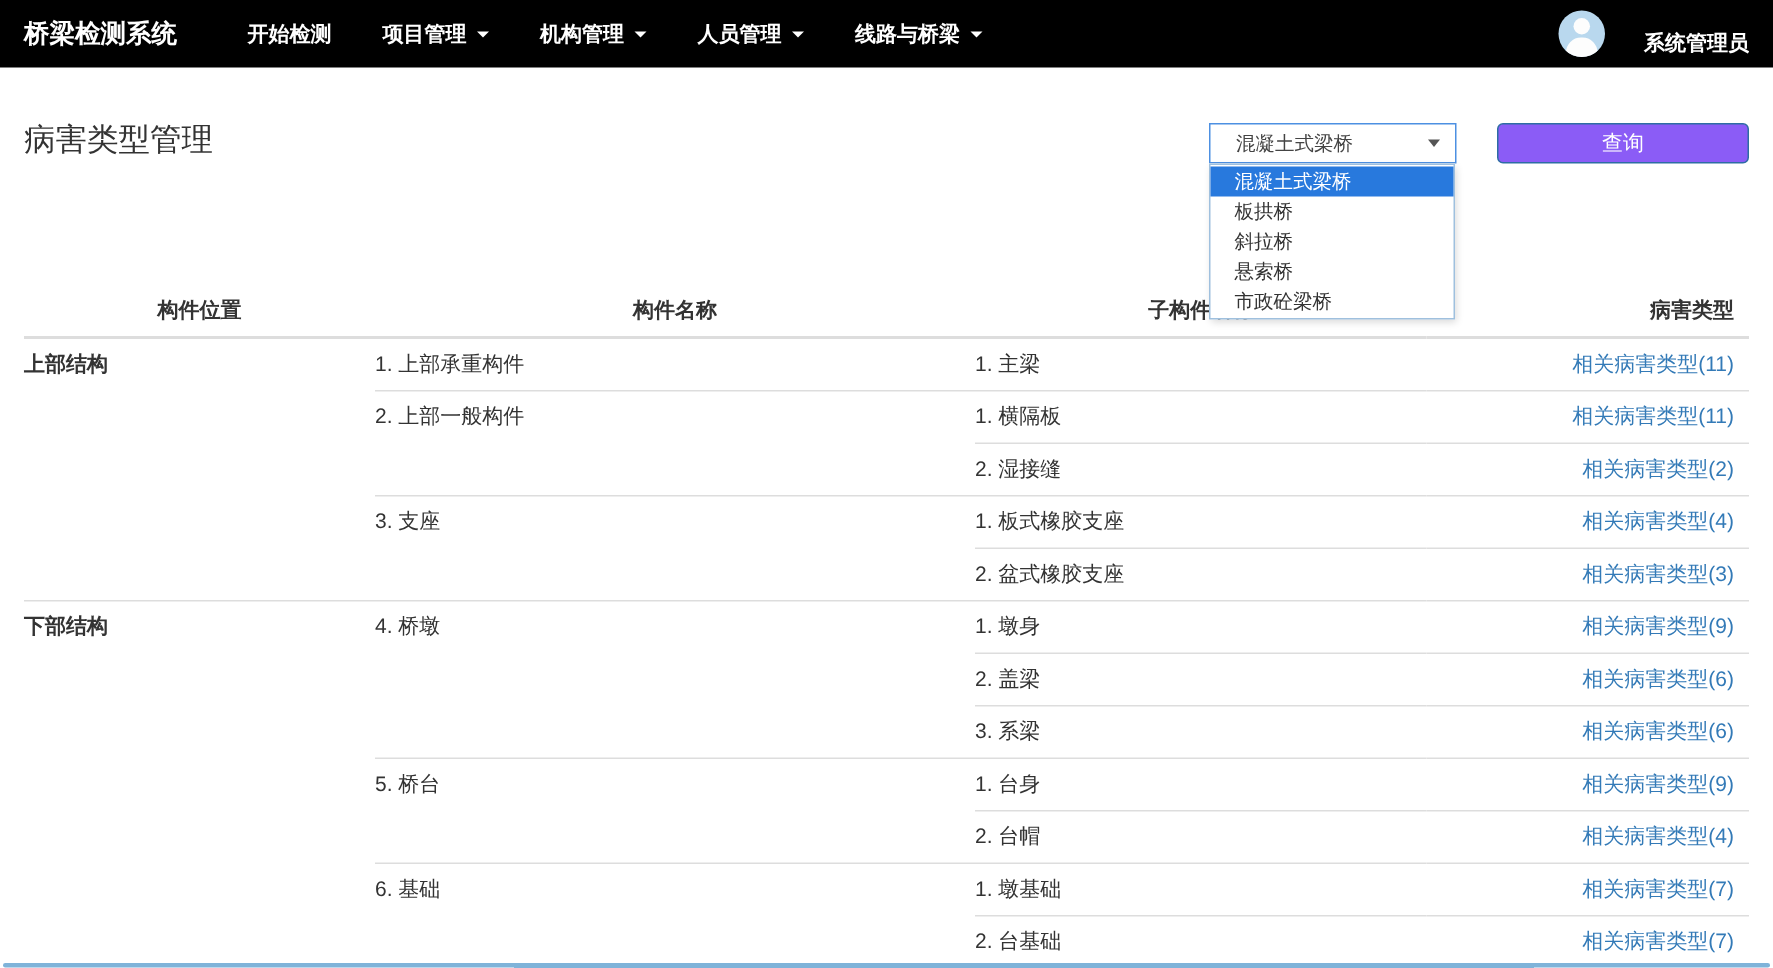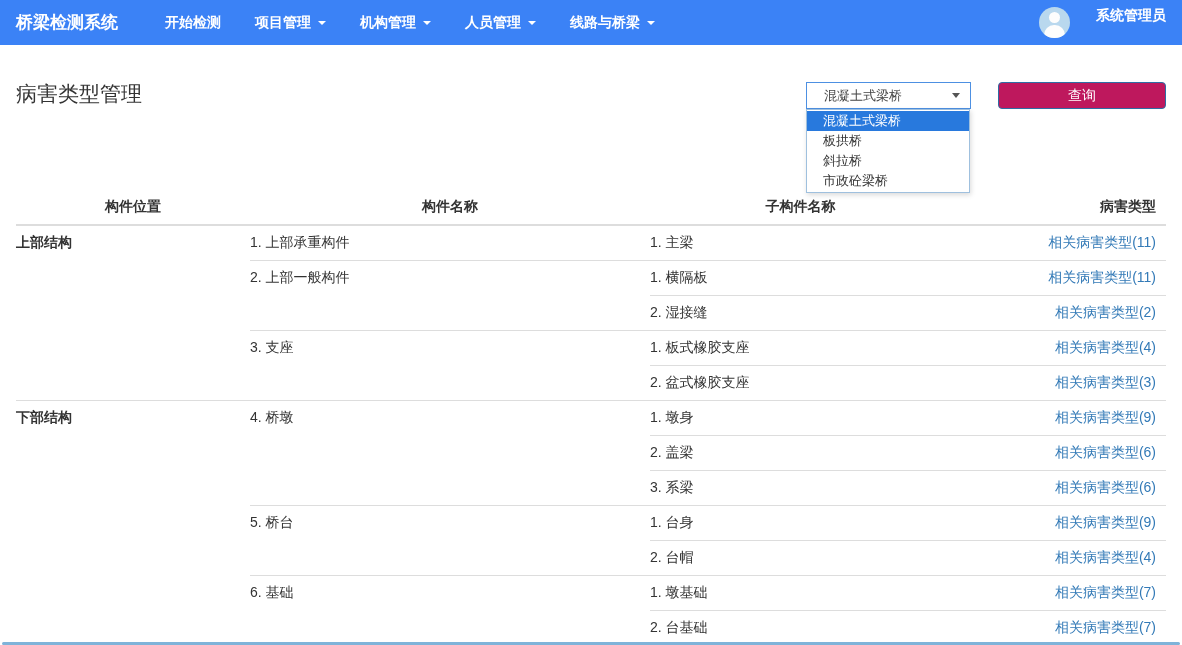--- a/index.html
+++ b/index.html
@@ -7,21 +7,21 @@
     width: 1182px; height: 645px;
     overflow: hidden;
     background: #ffffff;
     font-family: "Liberation Sans", "DejaVu Sans", sans-serif;
     color: #333;
   }
 
   
   .navbar {
     height: 45px;
-    background: #3b82f6;
+    background: #000000;
     display: flex;
     align-items: center;
     padding: 0 16px;
     color: #fff;
   }
   .brand {
     font-size: 17px;
     font-weight: bold;
     margin-right: 30px;
     white-space: nowrap;
@@ -41,21 +41,21 @@
   .caret-down {
     width: 0; height: 0;
     border-left: 4px solid transparent;
     border-right: 4px solid transparent;
     border-top: 4px solid #fff;
     display: inline-block;
   }
   .nav-right {
     margin-left: auto;
     display: flex;
-    align-items: flex-start;
+    align-items: flex-end;
     gap: 26px;
     cursor: pointer;
   }
   .avatar {
     width: 31px; height: 31px;
     border-radius: 50%;
     background: #b9d8ee;
     position: relative;
     overflow: hidden;
   }
@@ -127,21 +127,21 @@
     padding: 0 16px;
     color: #333;
     white-space: nowrap;
     cursor: pointer;
   }
   .option.selected { background: #2879dd; color: #fff; }
 
   .query-btn {
     margin-left: 27px;
     width: 168px; height: 27px;
-    background: #be185d;
+    background: #8b5cf6;
     border: 1px solid #2e6da4;
     border-radius: 4px;
     color: #fff;
     font-size: 14px;
     text-align: center;
     line-height: 25px;
     cursor: pointer;
   }
 
   
@@ -225,20 +225,21 @@
     <div class="controls">
       <div class="select-wrap">
         <div class="bridge-select">
           <span class="sel-text">混凝土式梁桥</span>
           <span class="select-arrow"></span>
         </div>
         <div class="select-popup">
           <div class="option selected">混凝土式梁桥</div>
           <div class="option">板拱桥</div>
           <div class="option">斜拉桥</div>
+          <div class="option">悬索桥</div>
           <div class="option">市政砼梁桥</div>
         </div>
       </div>
       <div class="query-btn">查询</div>
     </div>
   </div>
 
   <table class="disease-table">
     <thead>
       <tr>

